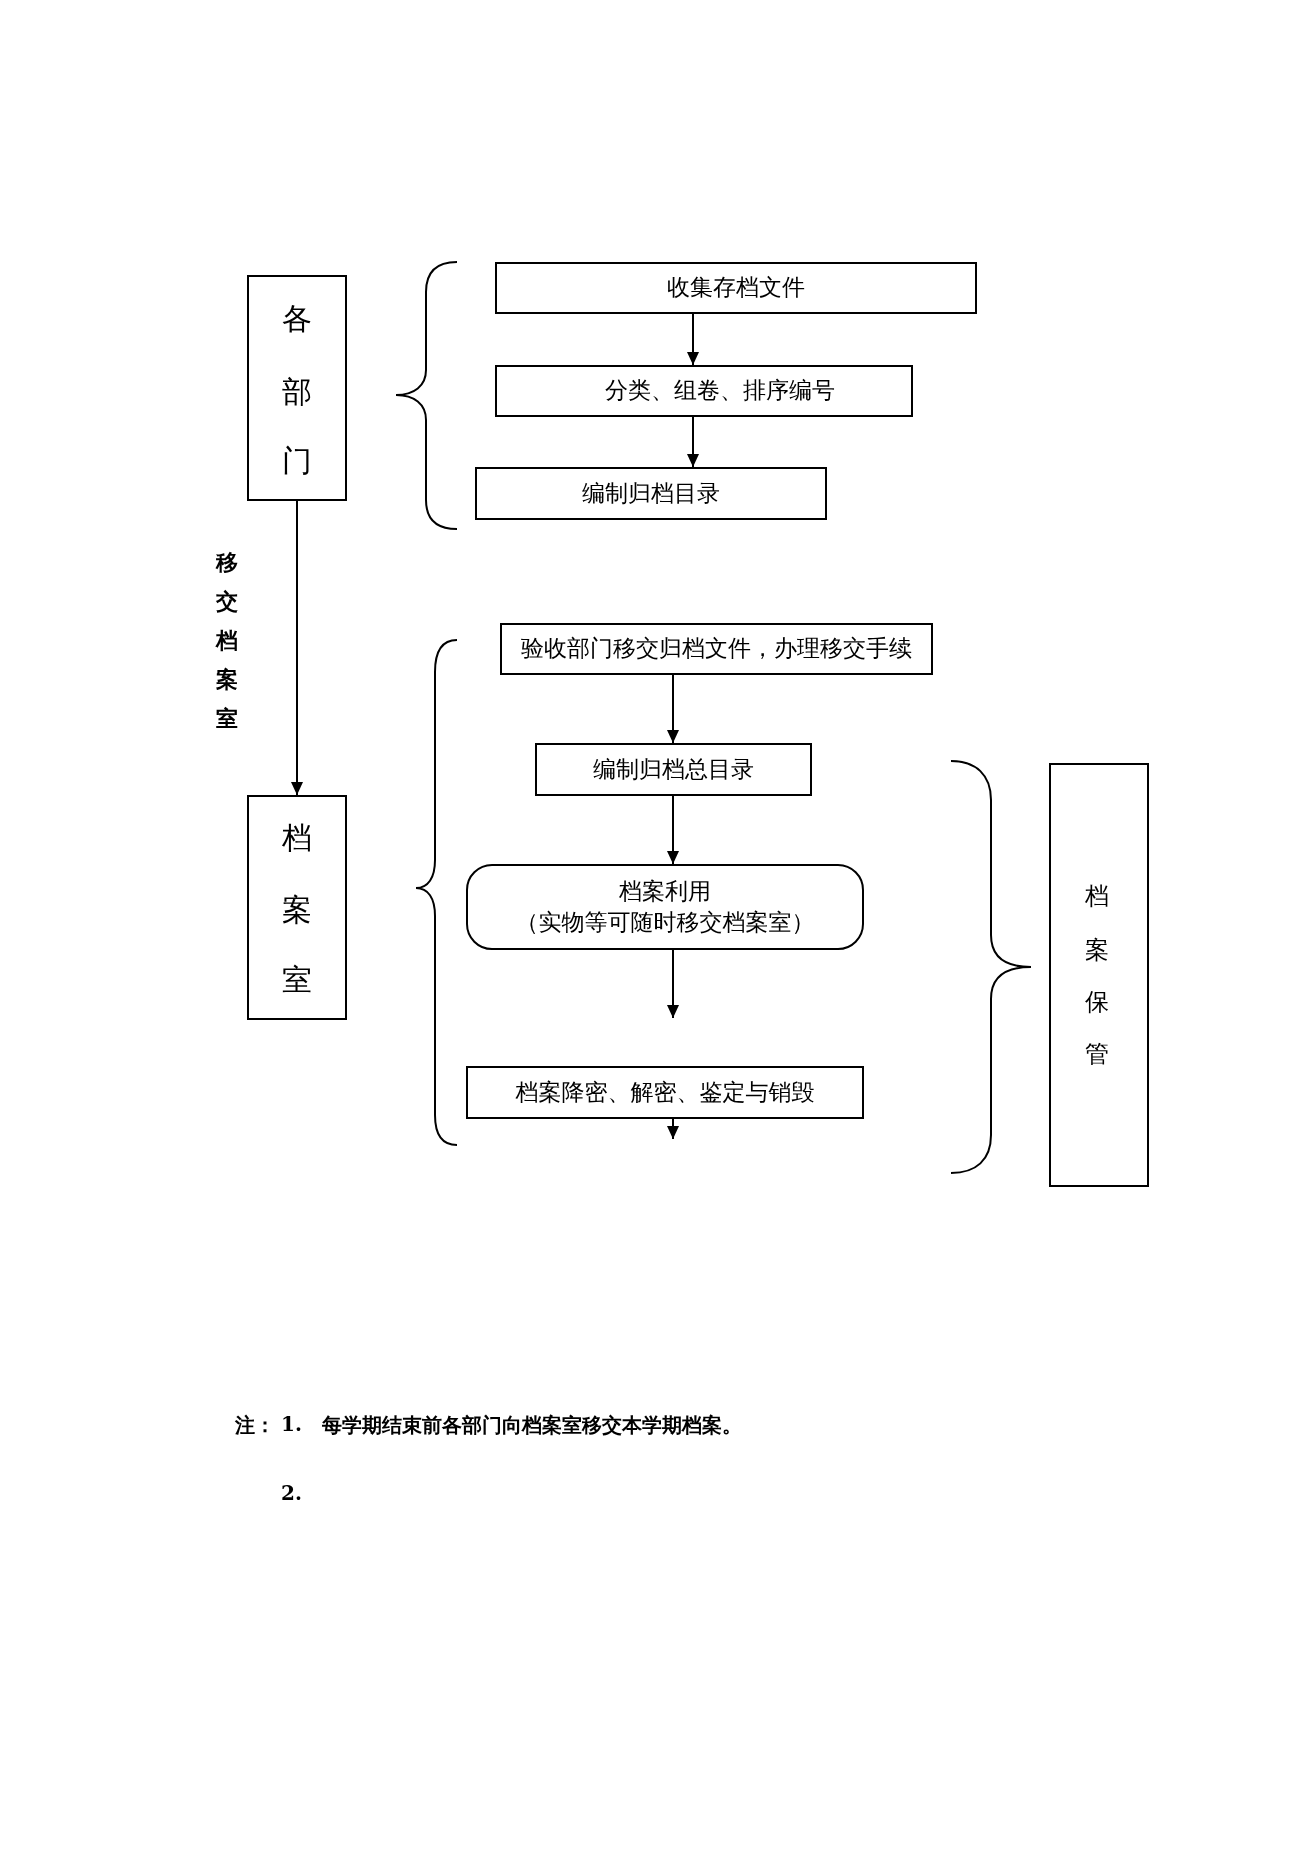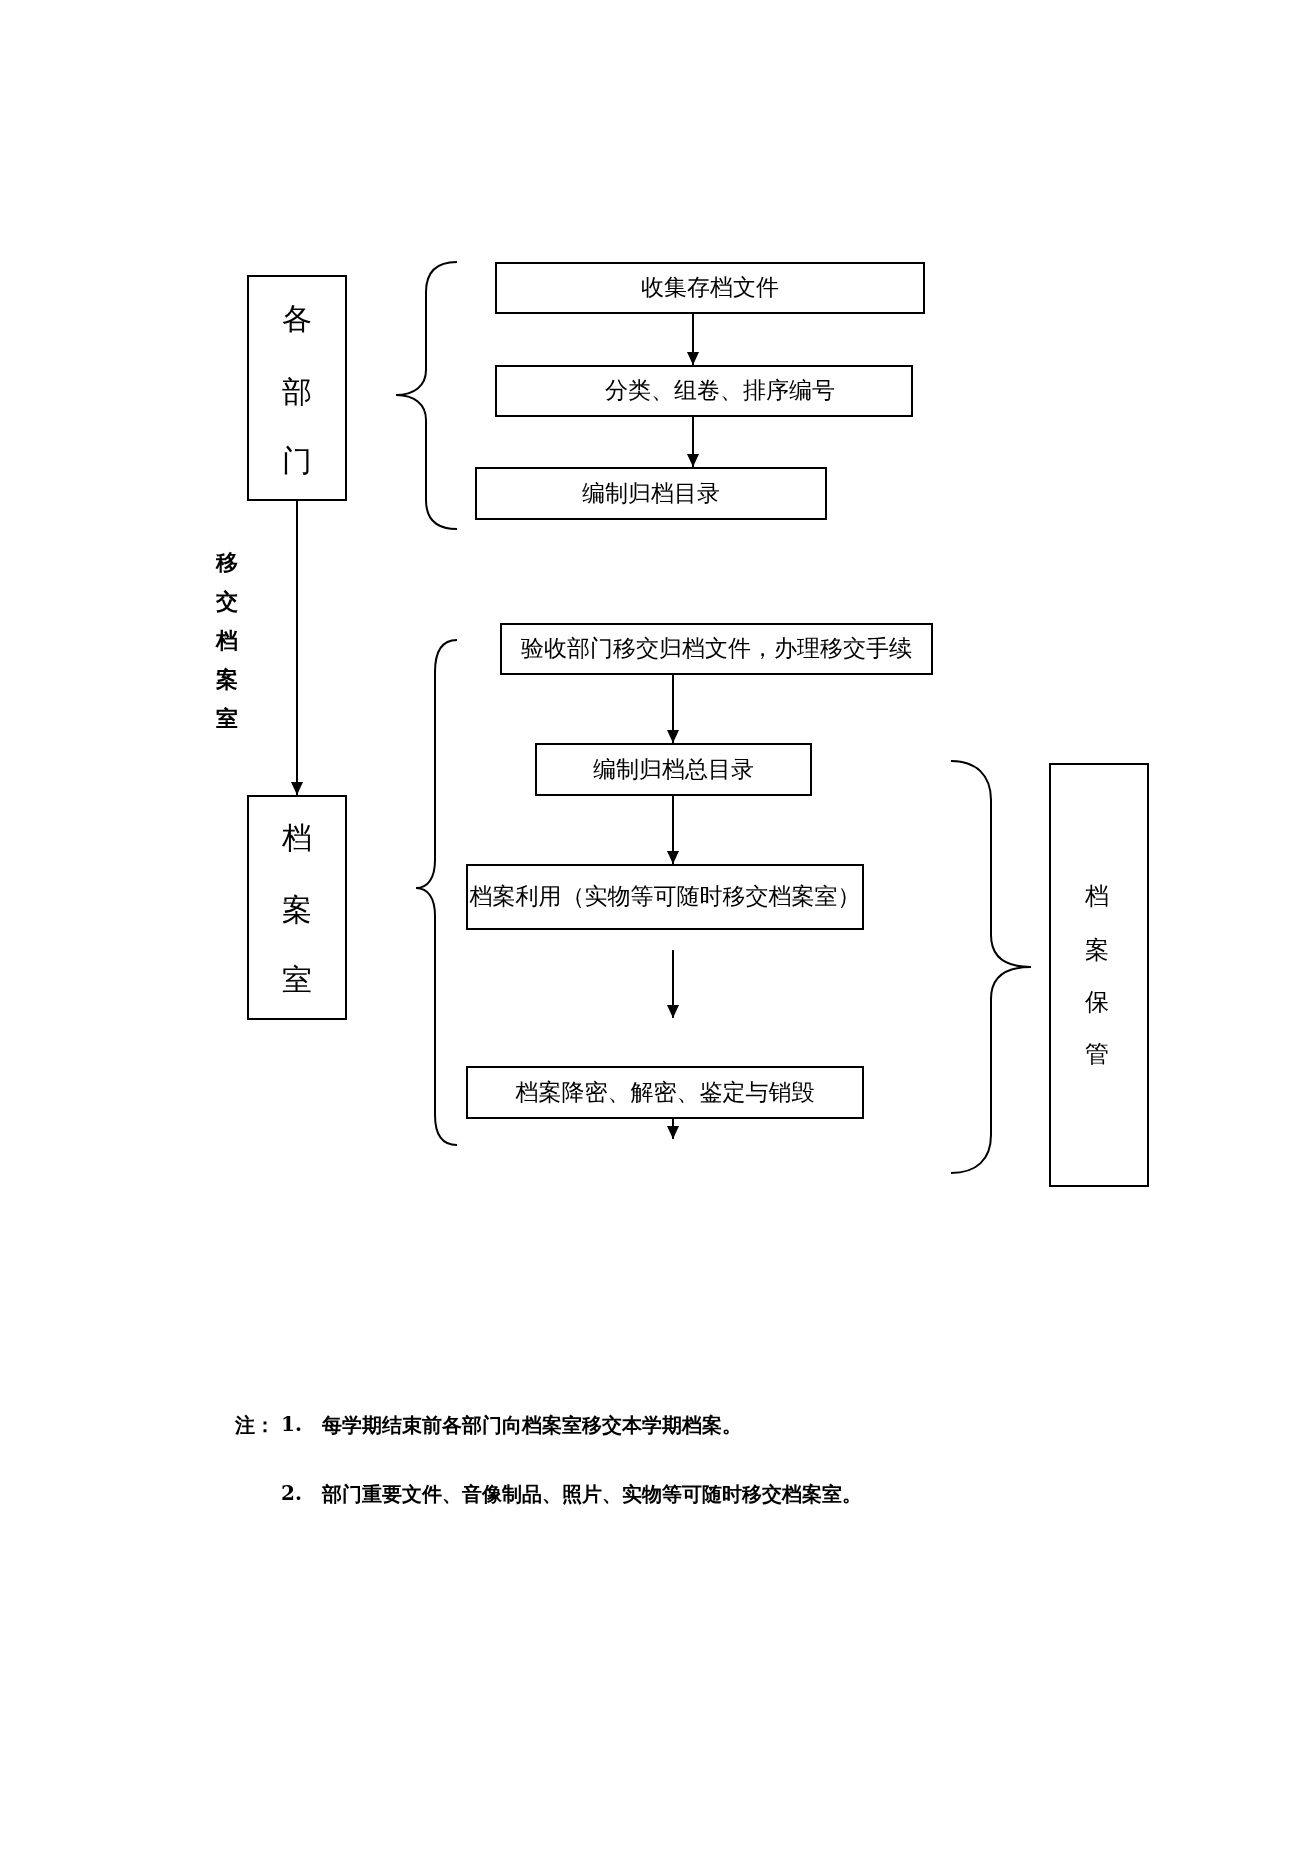--- a/index.html
+++ b/index.html
@@ -73,49 +73,48 @@
   <span class="vchar side" style="left:207px; top:587px;">交</span>
   <span class="vchar side" style="left:207px; top:626px;">档</span>
   <span class="vchar side" style="left:207px; top:665px;">案</span>
   <span class="vchar side" style="left:207px; top:704px;">室</span>
 
   <div class="box" style="left:247px; top:795px; width:100px; height:225px;"></div>
   <span class="vchar big" style="left:277px; top:818px;">档</span>
   <span class="vchar big" style="left:277px; top:890px;">案</span>
   <span class="vchar big" style="left:277px; top:960px;">室</span>
 
-  <div class="box" style="left:495px; top:262px; width:430px; height:52px;">
+  <div class="box" style="left:495px; top:262px; width:482px; height:52px;">
     <span class="label">收集存档文件</span>
   </div>
   <div class="box" style="left:495px; top:365px; width:418px; height:52px; padding-left:32px;">
     <span class="label">分类、组卷、排序编号</span>
   </div>
   <div class="box" style="left:475px; top:467px; width:352px; height:53px;">
     <span class="label">编制归档目录</span>
   </div>
 
   <div class="box" style="left:466px; top:623px; width:433px; height:52px;margin-left:34px;">
     <span class="label">验收部门移交归档文件，办理移交手续</span>
   </div>
   <div class="box" style="left:535px; top:743px; width:277px; height:53px;">
     <span class="label">编制归档总目录</span>
   </div>
-  <div class="box" style="left:466px; top:864px; width:398px; height:66px; flex-direction:row;">
+  <div class="box" style="left:466px; top:864px; width:398px; height:86px; flex-direction:column;border-radius:26px;">
     <span class="label">档案利用</span>
     <span class="label">（实物等可随时移交档案室）</span>
   </div>
   <div class="box" style="left:466px; top:1018px; width:398px; height:53px;margin-top:48px;">
     <span class="label">档案降密、解密、鉴定与销毁</span>
   </div>
 
   <div class="box" style="left:1049px; top:763px; width:100px; height:424px;"></div>
   <span class="vchar mid" style="left:1077px; top:880px;">档</span>
   <span class="vchar mid" style="left:1077px; top:934px;">案</span>
   <span class="vchar mid" style="left:1077px; top:986px;">保</span>
   <span class="vchar mid" style="left:1077px; top:1038px;">管</span>
 
   <span class="note" style="left:235px; top:1412px;">注：</span>
   <span class="note" style="left:281px; top:1412px;">1.</span>
   <span class="note" style="left:322px; top:1412px;">每学期结束前各部门向档案室移交本学期档案。</span>
   <span class="note" style="left:281px; top:1481px;">2.</span>
-  <span class="note" style="left:322px; top:1481px;">部门重要文件、音像制品、照片、实物等可随时移交档案室。</span>
 
 </div>
 
 </body></html>

